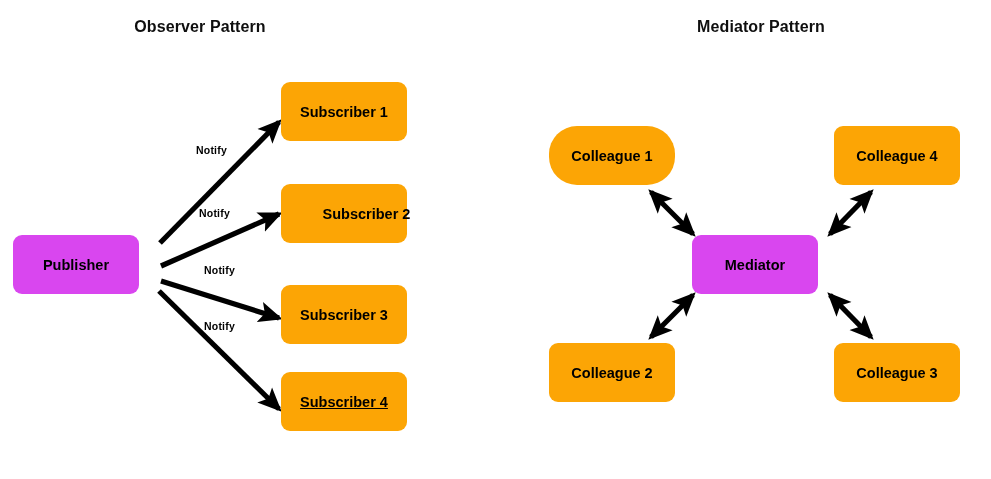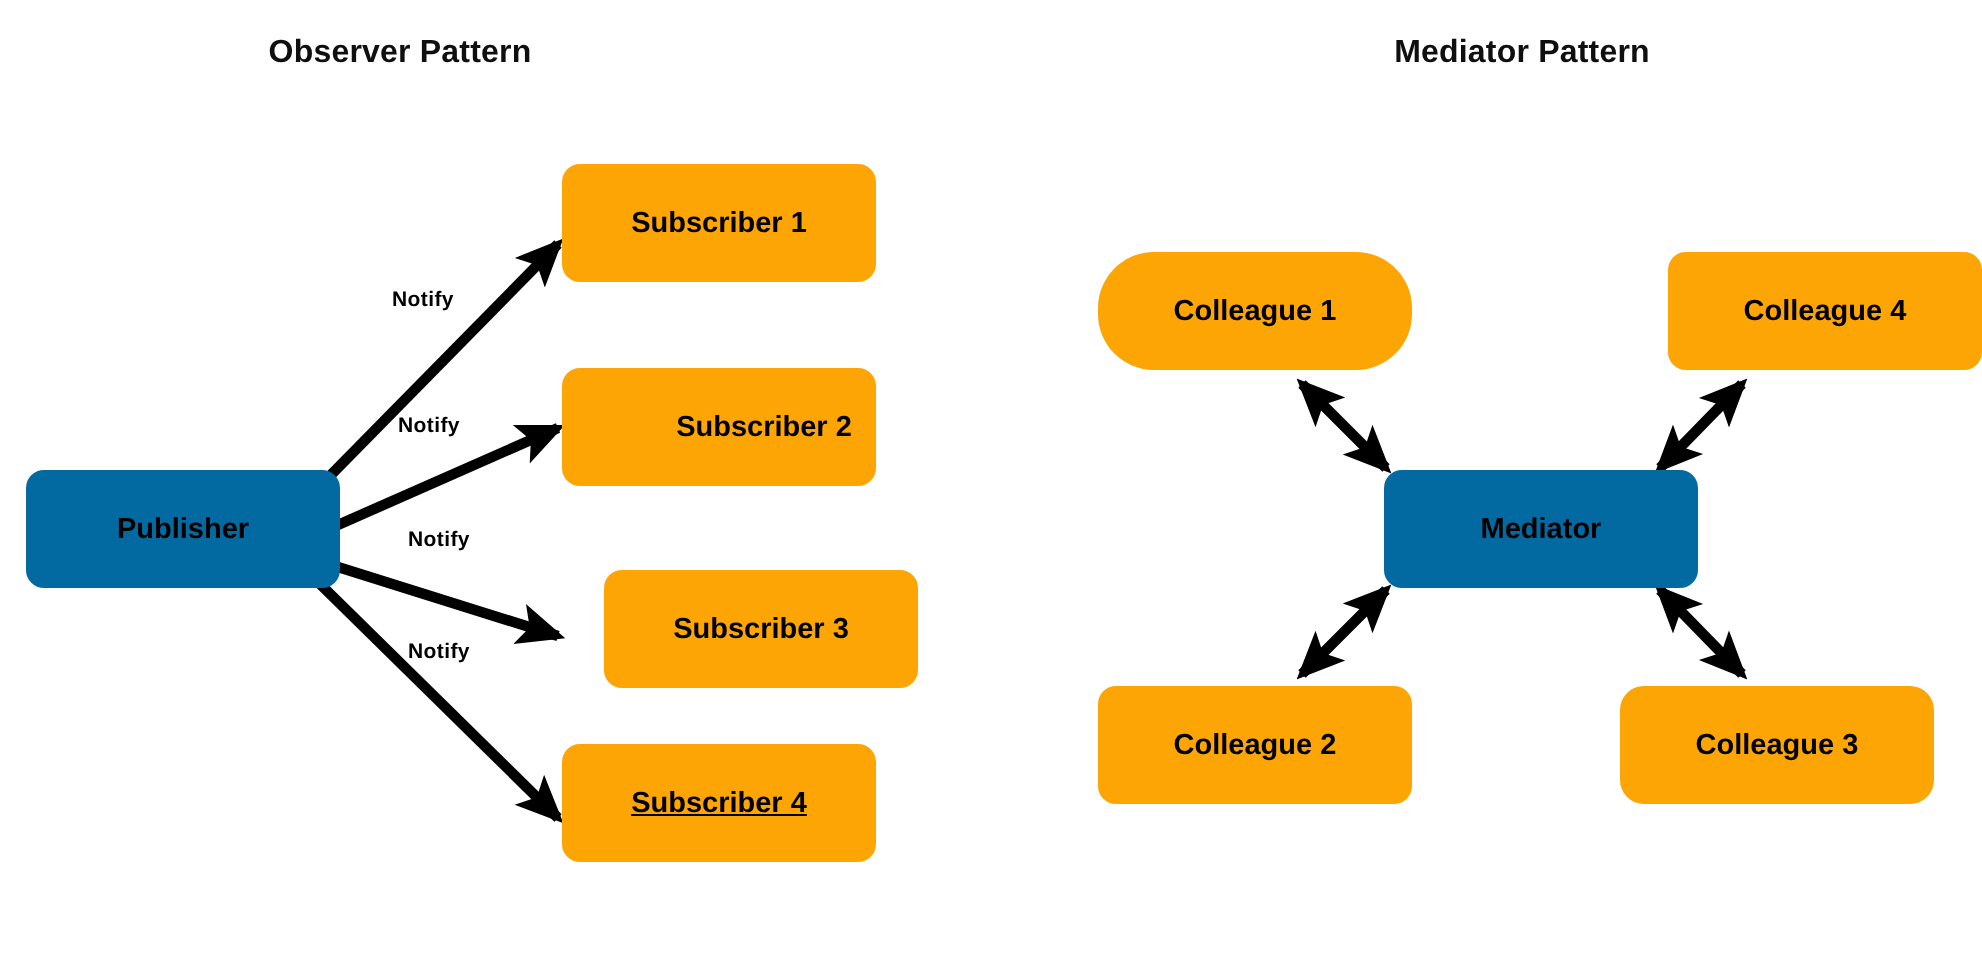--- a/index.html
+++ b/index.html
@@ -23,48 +23,48 @@
     text-align: center;
     letter-spacing: 0.1px;
     white-space: nowrap;
     transform: translateX(-50%);
   }
   #title-observer { left: 200px; top: 18px; }
   #title-mediator { left: 761px; top: 18px; }
 
   .node {
     position: absolute;
-    width: 157px;
+    width: 126px;
     height: 59px;
     border-radius: 9px;
     display: flex;
     align-items: center;
     justify-content: center;
     font-size: 14.5px;
     font-weight: bold;
     color: #000000;
     white-space: nowrap;
     box-sizing: border-box;
   }
-  .node.source { background: #0369a1; }
+  .node.source { background: #d946ef; }
   .node.target { background: #fca505; }
 
   
   #node-publisher    { left: 13px;  top: 235px; }
   #node-subscriber-1 { left: 281px; top: 82px;  }
   #node-subscriber-2 { left: 281px; top: 184px; padding-left: 45px; }
-  #node-subscriber-3 { left: 281px; top: 285px; margin-left: 21px; }
+  #node-subscriber-3 { left: 281px; top: 285px; }
   #node-subscriber-4 { left: 281px; top: 372px; text-decoration: underline; }
 
   
   #node-colleague-1 { left: 549px; top: 126px; border-radius: 28px; }
   #node-colleague-4 { left: 834px; top: 126px; }
   #node-mediator    { left: 692px; top: 235px; }
   #node-colleague-2 { left: 549px; top: 343px; }
-  #node-colleague-3 { left: 810px; top: 343px; border-radius: 12px; }
+  #node-colleague-3 { left: 834px; top: 343px; }
 
   #edge-layer {
     position: absolute;
     left: 0;
     top: 0;
     width: 991px;
     height: 479px;
     pointer-events: none;
   }
   .edge-label {

